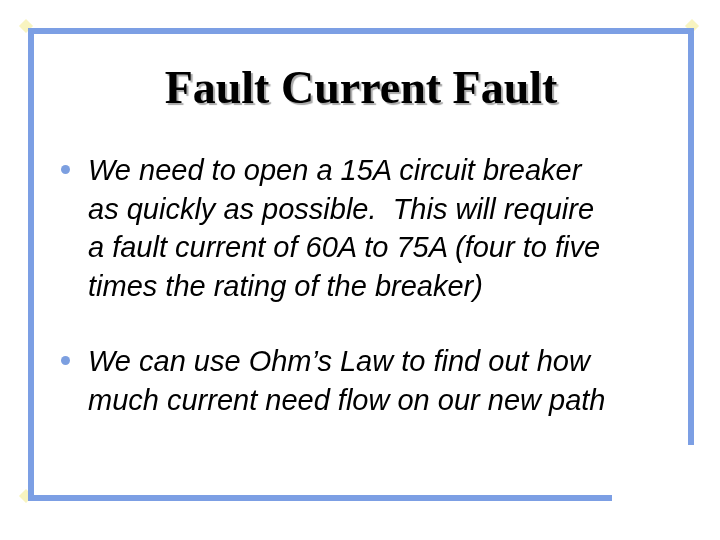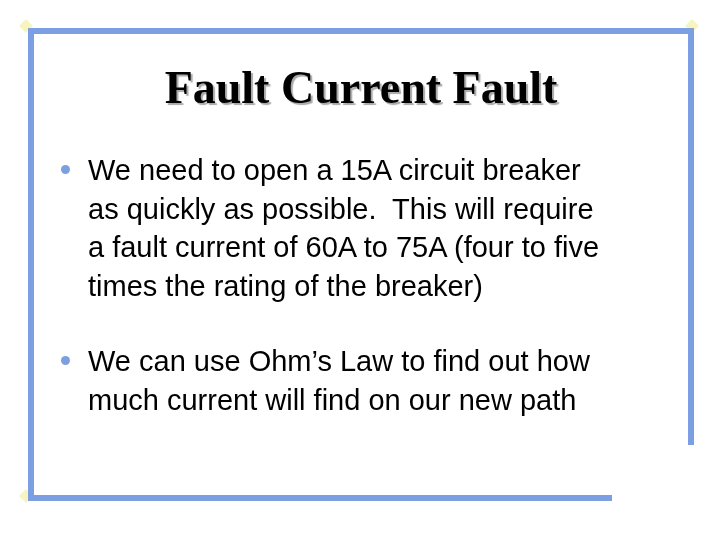--- a/index.html
+++ b/index.html
@@ -67,20 +67,21 @@
     text-shadow: 2px 2px 1px #A8A8A8;
     z-index: 3;
     white-space: nowrap;
   }
   .bullet-list {
     position: absolute;
     left: 61px;
     top: 151px;
     width: 648px;
     z-index: 3;
+    font-style: italic;
   }
   .bullet-item {
     display: flex;
     align-items: flex-start;
   }
   .bullet-item + .bullet-item {
     margin-top: 37px;
   }
   .bullet-dot {
     flex: none;
@@ -119,18 +120,18 @@
       <span class="bullet-dot"></span>
       <div class="bullet-text">We need to open a 15A circuit breaker
 as quickly as possible.  This will require
 a fault current of 60A to 75A (four to five
 times the rating of the breaker)</div>
     </div>
 
     <div class="bullet-item">
       <span class="bullet-dot"></span>
       <div class="bullet-text">We can use Ohm’s Law to find out how
-much current will find on our new path</div>
+much current need flow on our new path</div>
     </div>
 
   </div>
 
 </div>
 
 </body></html>

